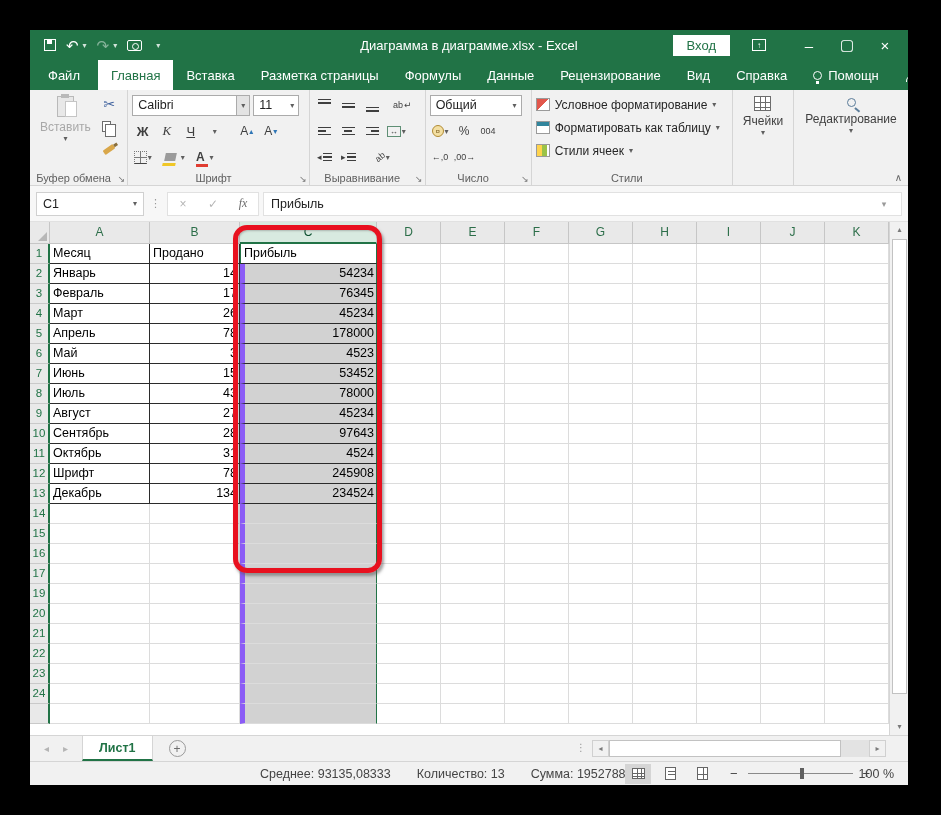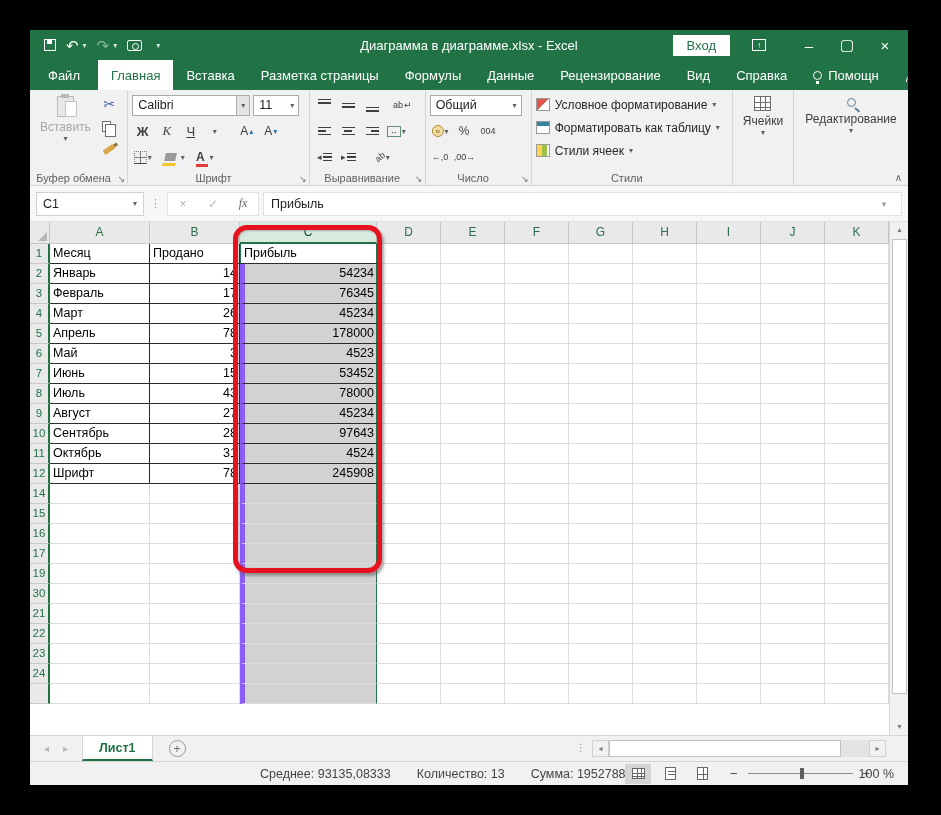--- a/index.html
+++ b/index.html
@@ -620,20 +620,34 @@
           <div class="cell" style="width: 64px;"></div>
           <div class="cell" style="width: 64px;"></div>
           <div class="cell" style="width: 64px;"></div>
           <div class="cell" style="width: 64px;"></div>
           <div class="cell" style="width: 64px;"></div>
           <div class="cell" style="width: 64px;"></div>
           <div class="cell" style="width: 64px;"></div>
           <div class="cell" style="width: 64px;"></div>
         </div>
         <div class="grow">
+          <div class="rowh">13</div>
+          <div class="cell tbl" style="width: 100px;">Декабрь</div>
+          <div class="cell tbl num" style="width: 90px;">134</div>
+          <div class="cell tbl selc-cell num" style="width: 137px;">234524</div>
+          <div class="cell" style="width: 64px;"></div>
+          <div class="cell" style="width: 64px;"></div>
+          <div class="cell" style="width: 64px;"></div>
+          <div class="cell" style="width: 64px;"></div>
+          <div class="cell" style="width: 64px;"></div>
+          <div class="cell" style="width: 64px;"></div>
+          <div class="cell" style="width: 64px;"></div>
+          <div class="cell" style="width: 64px;"></div>
+        </div>
+        <div class="grow">
           <div class="rowh">14</div>
           <div class="cell" style="width: 100px;"></div>
           <div class="cell" style="width: 90px;"></div>
           <div class="cell selc-cell" style="width: 137px;"></div>
           <div class="cell" style="width: 64px;"></div>
           <div class="cell" style="width: 64px;"></div>
           <div class="cell" style="width: 64px;"></div>
           <div class="cell" style="width: 64px;"></div>
           <div class="cell" style="width: 64px;"></div>
           <div class="cell" style="width: 64px;"></div>
@@ -690,21 +704,21 @@
           <div class="cell" style="width: 64px;"></div>
           <div class="cell" style="width: 64px;"></div>
           <div class="cell" style="width: 64px;"></div>
           <div class="cell" style="width: 64px;"></div>
           <div class="cell" style="width: 64px;"></div>
           <div class="cell" style="width: 64px;"></div>
           <div class="cell" style="width: 64px;"></div>
           <div class="cell" style="width: 64px;"></div>
         </div>
         <div class="grow">
-          <div class="rowh">30</div>
+          <div class="rowh">20</div>
           <div class="cell" style="width: 100px;"></div>
           <div class="cell" style="width: 90px;"></div>
           <div class="cell selc-cell" style="width: 137px;"></div>
           <div class="cell" style="width: 64px;"></div>
           <div class="cell" style="width: 64px;"></div>
           <div class="cell" style="width: 64px;"></div>
           <div class="cell" style="width: 64px;"></div>
           <div class="cell" style="width: 64px;"></div>
           <div class="cell" style="width: 64px;"></div>
           <div class="cell" style="width: 64px;"></div>

